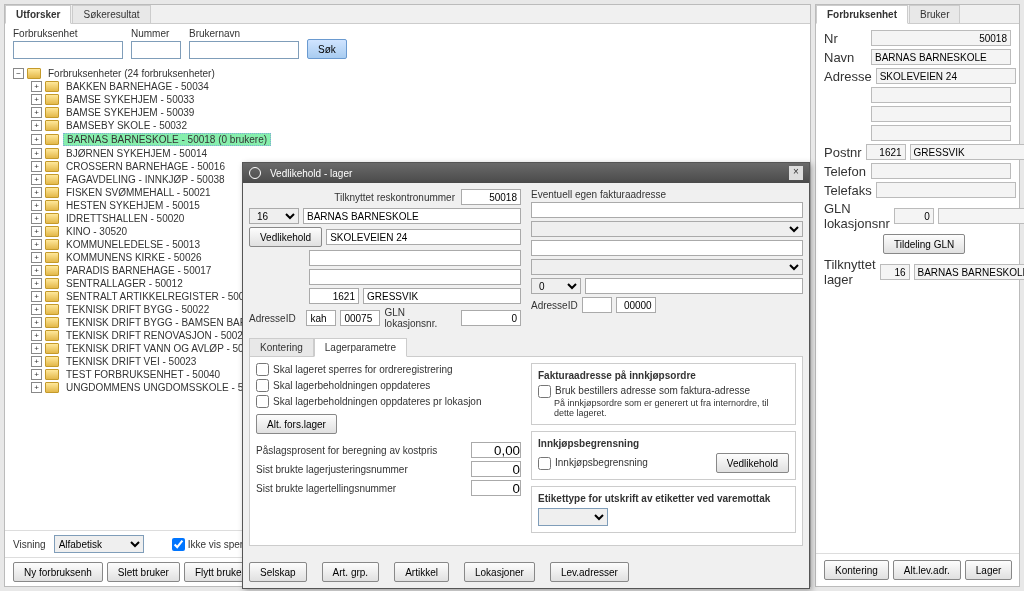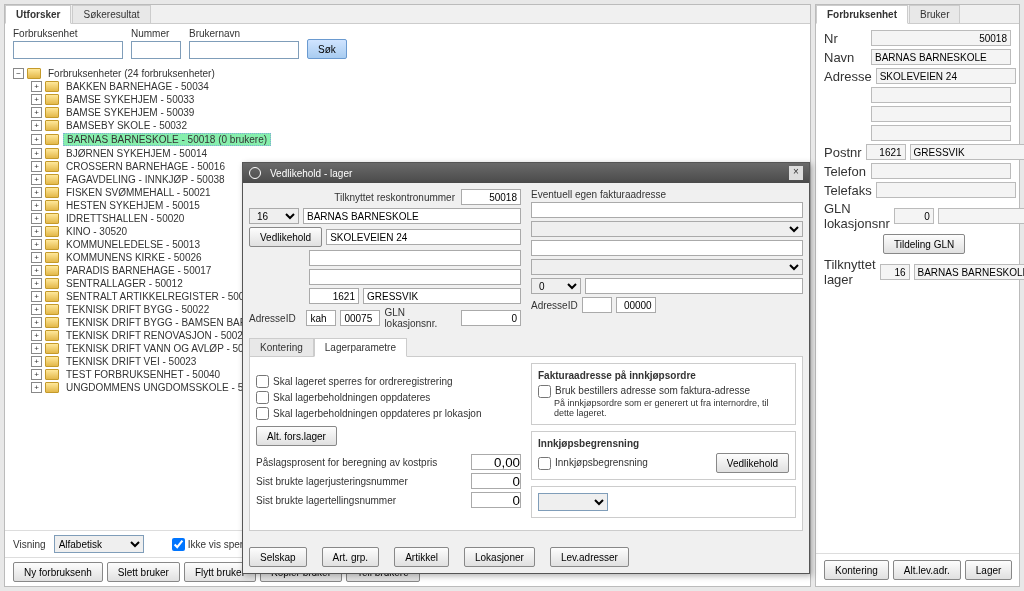--- a/index.html
+++ b/index.html
@@ -66,21 +66,21 @@
 .inner-panel { background: #fff; border: 1px solid #ccc; border-top: none; padding: 6px; }
 .checks { display: flex; flex-direction: column; gap: 3px; margin-bottom: 6px; }
 .checks label { display: flex; align-items: center; gap: 4px; font-size: 10px; }
 .param-row { display: flex; justify-content: space-between; align-items: center; margin-bottom: 3px; font-size: 10px; }
 .param-row input { width: 50px; text-align: right; height: 16px; border: 1px solid #aaa; }
 
 .groupbox { border: 1px solid #ccc; padding: 6px; margin-bottom: 6px; }
 .groupbox-title { font-weight: bold; font-size: 10px; margin-bottom: 4px; }
 
 .modal-cols { display: flex; gap: 10px; }
-.modal-col-l { flex: 1; margin-top: 12px; }
+.modal-col-l { flex: 1; }
 .modal-col-r { flex: 1; }
 
 .modal-bottom { display: flex; gap: 15px; padding-top: 16px; }
 </style>
 </head>
 <body>
 
 <div class="main-layout">
 
   <div class="left-panel">
@@ -436,20 +436,21 @@
             <div class="groupbox-title">Innkjøpsbegrensning</div>
             <div style="display:flex;justify-content:space-between;align-items:center;">
               <label style="display:flex;gap:4px;font-size:10px;">
                   <input type="checkbox" style="">
                   <span>Innkjøpsbegrensning</span>
                 </label>
               <button class="btn">Vedlikehold</button>
             </div>
           </div>
           <div class="groupbox">
+            <div class="groupbox-title">Etikettype for utskrift av etiketter ved varemottak</div>
             <select style="width:70px"></select>
           </div>
         </div>
       </div>
     </div>
 
     <div class="modal-bottom">
       <button class="btn">Selskap</button>
       <button class="btn">Art. grp.</button>
       <button class="btn">Artikkel</button>

